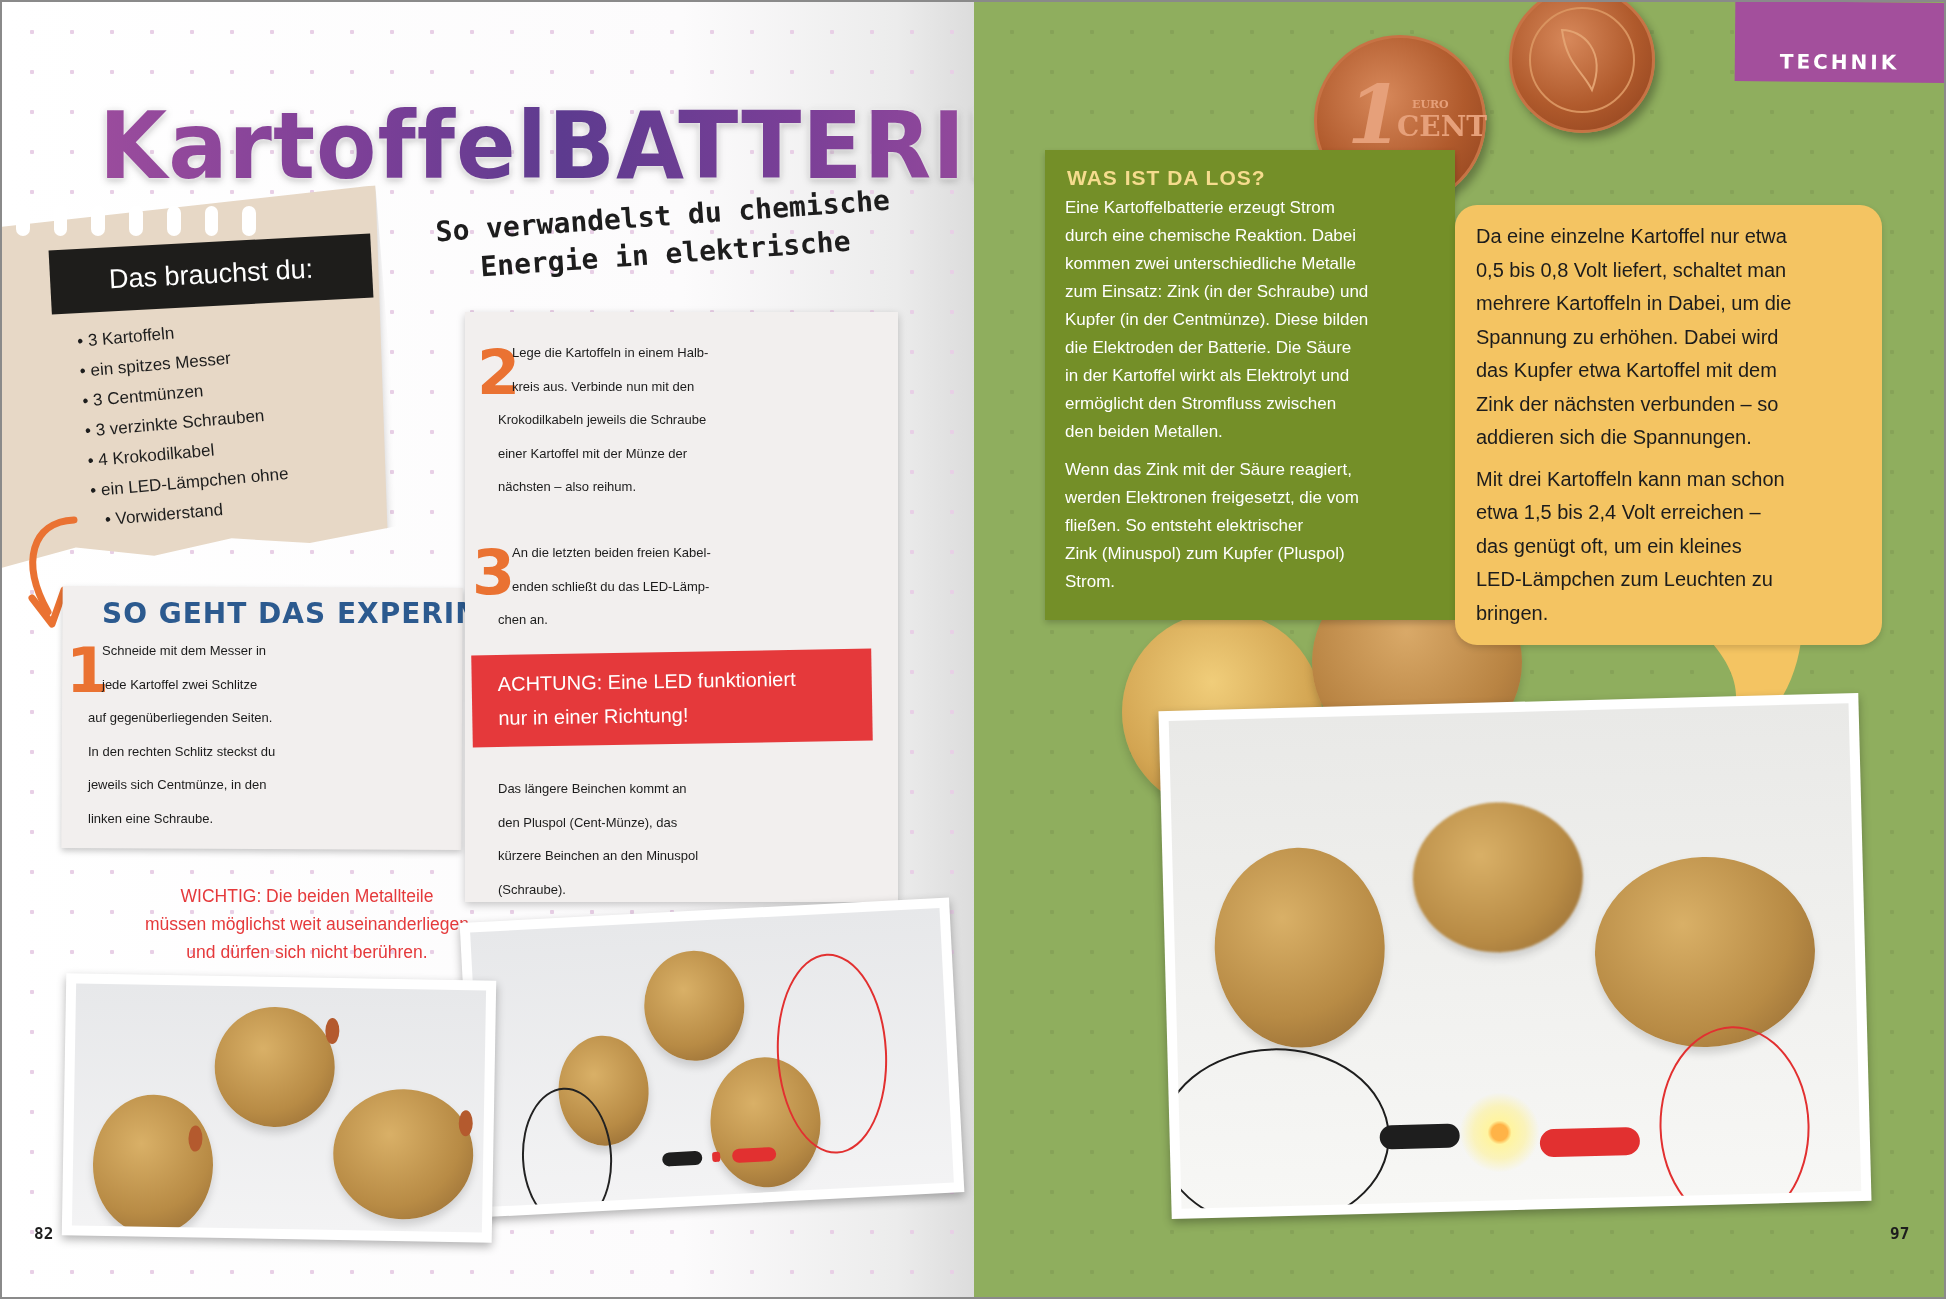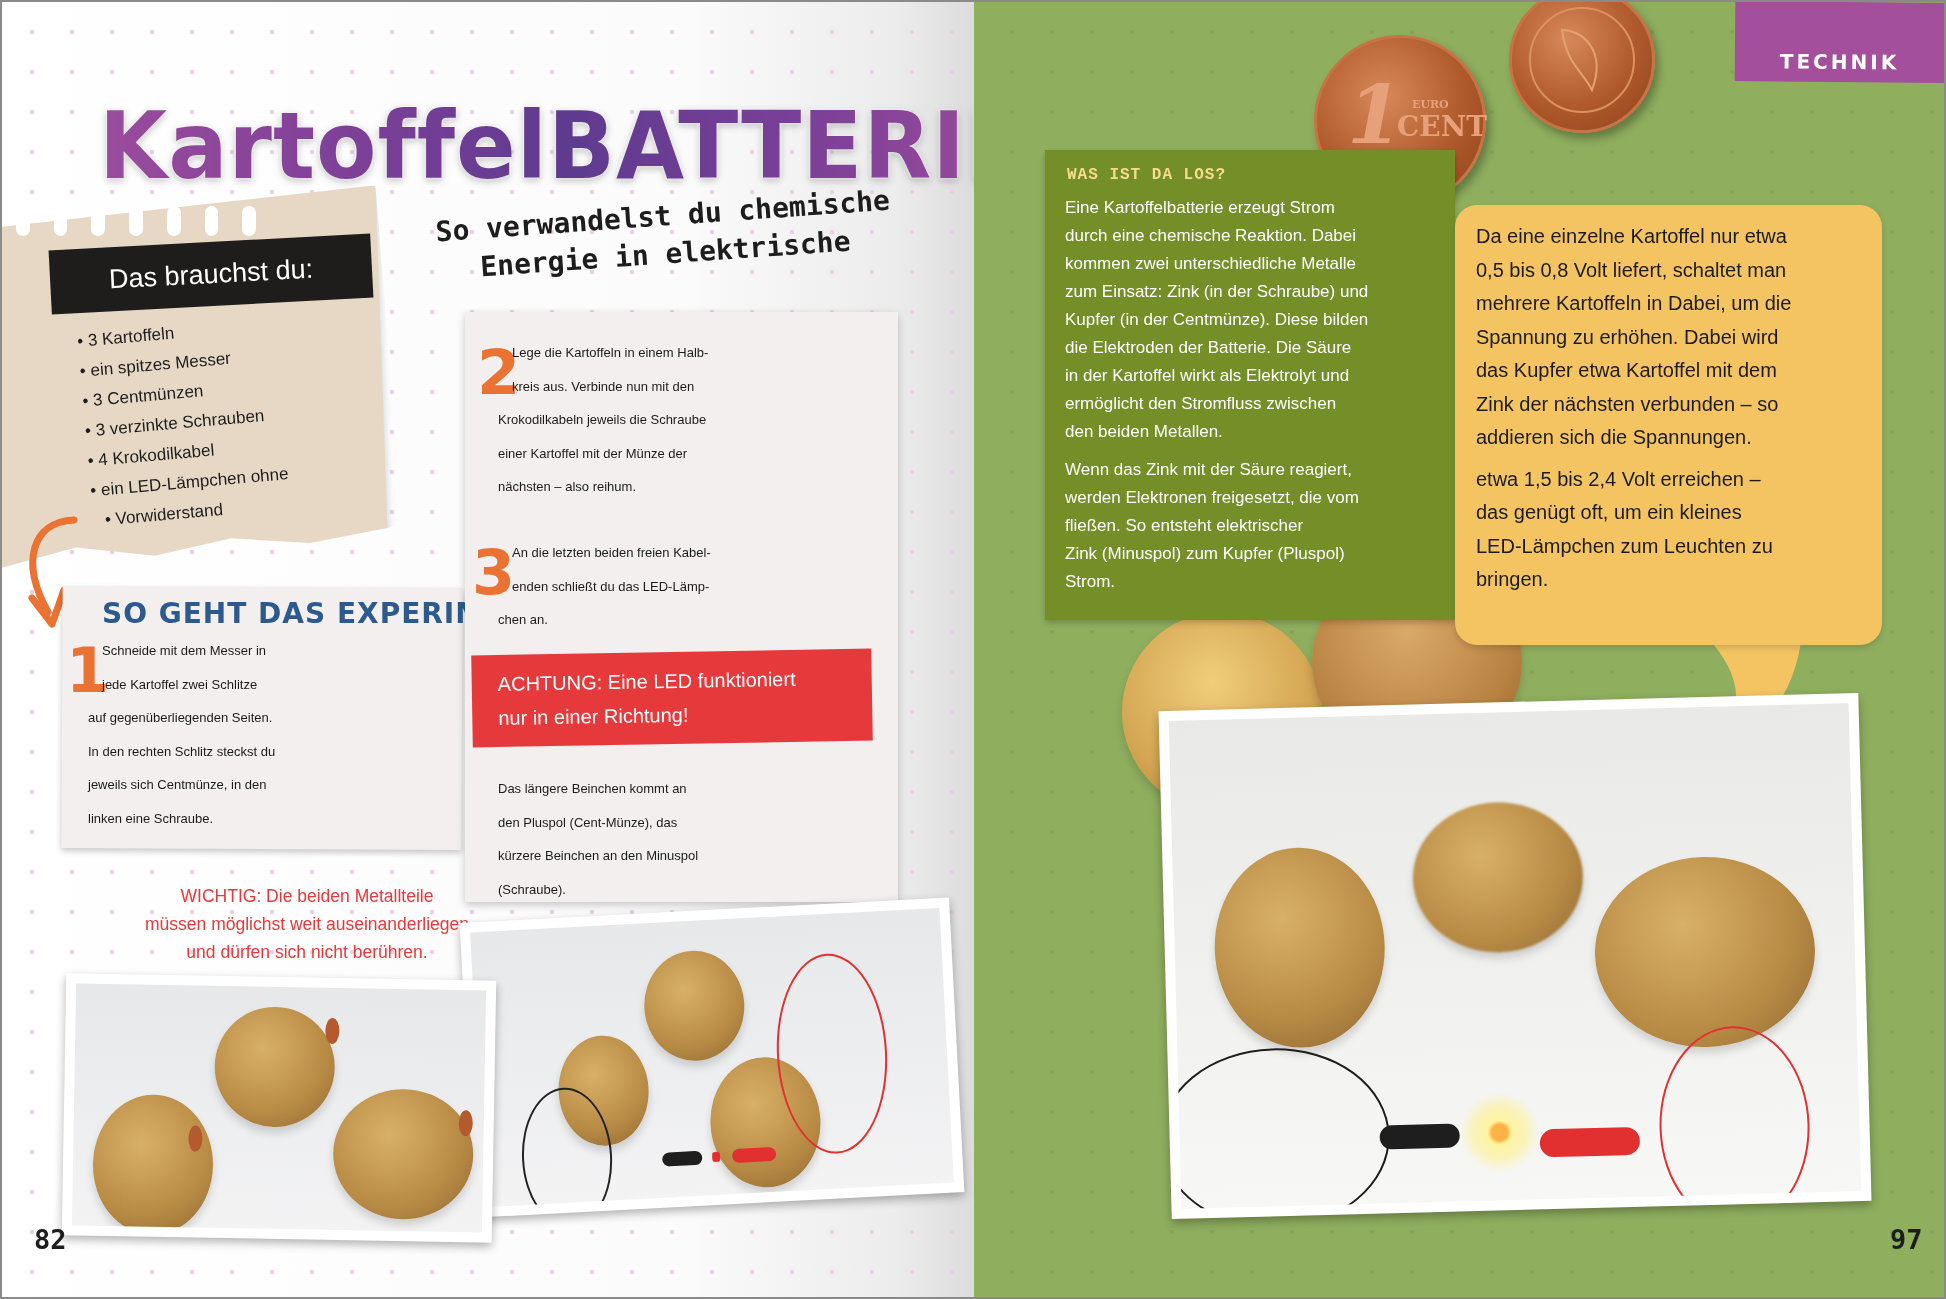--- a/index.html
+++ b/index.html
@@ -56,26 +56,26 @@
   .photo-left2{left:465px;top:908px;width:490px;height:295px;transform:rotate(-3deg)}
   .photo-right{left:1163px;top:700px;width:700px;height:508px;transform:rotate(-1.5deg)}
 
   
   .tag{left:1733px;top:0;width:215px;height:80px;background:#a34f9c;color:#fff;font-family:"DejaVu Sans",sans-serif;font-weight:bold;font-size:20px;letter-spacing:3px;padding:48px 0 0 45px;transform:rotate(0.5deg)}
   .coin{border-radius:50%;background:radial-gradient(circle at 40% 35%,#d7885a,#b05a2c 55%,#8c3f1c);box-shadow:4px 6px 8px rgba(0,0,0,.3);border:3px solid #c77345}
   .coin1{left:1312px;top:33px;width:172px;height:172px}
   .coin2{left:1507px;top:-15px;width:146px;height:146px}
   .coin-text{position:absolute;color:#e6a07a;font-family:"DejaVu Serif",serif;font-weight:bold}
   .green-box{left:1043px;top:148px;width:410px;height:470px;background:#748f28;box-shadow:0 3px 6px rgba(0,0,0,.2)}
-  .green-head{left:1065px;top:164px;font-family:Liberation Mono, monospace;font-weight:bold;font-size:16px;color:#f6dc8e;letter-spacing:1px}
+  .green-head{left:1065px;top:164px;font-family:Liberation Sans, sans-serif;font-weight:bold;font-size:21px;color:#f6dc8e;letter-spacing:1px}
   .green-text{color:#fff;font-size:17px;line-height:28px}
   .bubble{left:1453px;top:203px;width:427px;height:440px;background:#f4c462;border-radius:22px;box-shadow:0 3px 6px rgba(0,0,0,.15)}
   .bubble-tail{left:1700px;top:630px;width:100px;height:130px}
   .bubble-text{color:#1c1c1c;font-size:20px;line-height:33.5px}
-  .pagenum{font-family:"DejaVu Sans Mono",monospace;font-weight:bold;font-size:27px;color:#1d1d1d}
+  .pagenum{font-family:"DejaVu Sans Mono",monospace;font-weight:bold;font-size:16px;color:#1d1d1d}
 </style>
 </head>
 <body>
 
 <div class="spread">
 
   <div class="page-left">
 
     <div class="abs note"></div>
     <div class="abs note-holes" style="left:14px;top:204px;gap:24px">
@@ -229,20 +229,21 @@
   <div class="abs bubble"></div>
   <div class="abs bubble-text" style="left:1474px;top:218px;width:400px">
     <div>Da eine einzelne Kartoffel nur etwa</div>
     <div>0,5 bis 0,8 Volt liefert, schaltet man</div>
     <div>mehrere Kartoffeln in Dabei, um die</div>
     <div>Spannung zu erhöhen. Dabei wird</div>
     <div>das Kupfer etwa Kartoffel mit dem</div>
     <div>Zink der nächsten verbunden – so</div>
     <div>addieren sich die Spannungen.</div>
     <div style="height:8px"></div>
+    <div>Mit drei Kartoffeln kann man schon</div>
     <div>etwa 1,5 bis 2,4 Volt erreichen –</div>
     <div>das genügt oft, um ein kleines</div>
     <div>LED-Lämpchen zum Leuchten zu</div>
     <div>bringen.</div>
   </div>
 
   <div class="abs photo photo-right">
     <div class="inner" style="background:linear-gradient(180deg,#e9e9e7,#f7f7f5)">
       <div class="potato" style="left:40px;top:130px;width:170px;height:200px"></div>
       <div class="potato" style="left:240px;top:90px;width:170px;height:150px;filter:blur(1px)"></div>

